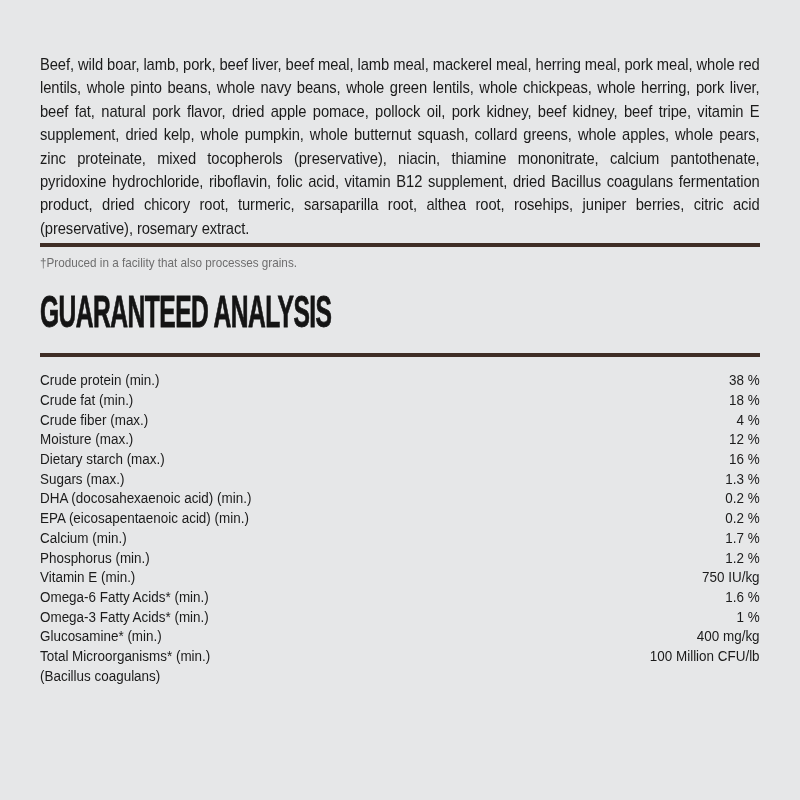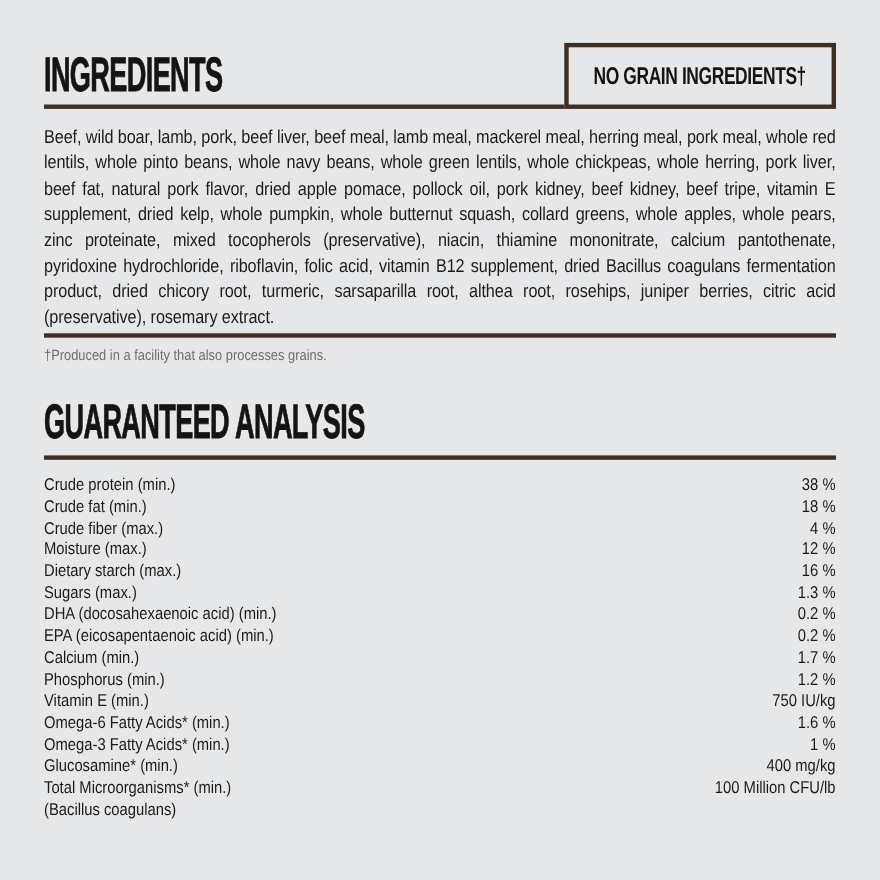--- a/index.html
+++ b/index.html
@@ -87,23 +87,23 @@
     margin:8px 0 0 0;
     width:830px;
     transform:scaleX(0.867);
     transform-origin:0 0;
     font-size:13.5px;
     color:var(--gray);
     letter-spacing:0;
   }
   
   .ga-header{
-    margin-top:32px;
+    margin-top:20px;
     border-bottom:4px solid var(--brown);
-    padding-bottom:8px;
+    padding-bottom:19px;
   }
   .ga-table{
     margin-top:13px;
     width:830px;
     transform:scaleX(0.867);
     transform-origin:0 0;
   }
   .ga-row{
     display:flex;
     justify-content:space-between;
@@ -113,28 +113,20 @@
     color:var(--ink);
   }
   .ga-label{white-space:nowrap;}
   .ga-value{white-space:nowrap;text-align:right;}
 </style>
 </head>
 <body>
 
 <div class="page">
 
-  <header class="ing-header">
-    <div class="title-rule-wrap">
-      <h1 class="section-title">INGREDIENTS</h1>
-    </div>
-    <div class="badge">
-      <span class="badge-text">NO GRAIN INGREDIENTS†</span>
-    </div>
-  </header>
 
   <p class="ingredients-text">Beef, wild boar, lamb, pork, beef liver, beef meal, lamb meal, mackerel meal, herring meal, pork meal, whole red lentils, whole pinto beans, whole navy beans, whole green lentils, whole chickpeas, whole herring, pork liver, beef fat, natural pork flavor, dried apple pomace, pollock oil, pork kidney, beef kidney, beef tripe, vitamin E supplement, dried kelp, whole pumpkin, whole butternut squash, collard greens, whole apples, whole pears, zinc proteinate, mixed tocopherols (preservative), niacin, thiamine mononitrate, calcium pantothenate, pyridoxine hydrochloride, riboflavin, folic acid, vitamin B12 supplement, dried Bacillus coagulans fermentation product, dried chicory root, turmeric, sarsaparilla root, althea root, rosehips, juniper berries, citric acid (preservative), rosemary extract.</p>
 
   <div class="divider"></div>
 
   <p class="footnote">†Produced in a facility that also processes grains.</p>
 
   <header class="ga-header">
     <h1 class="section-title">GUARANTEED ANALYSIS</h1>
   </header>

